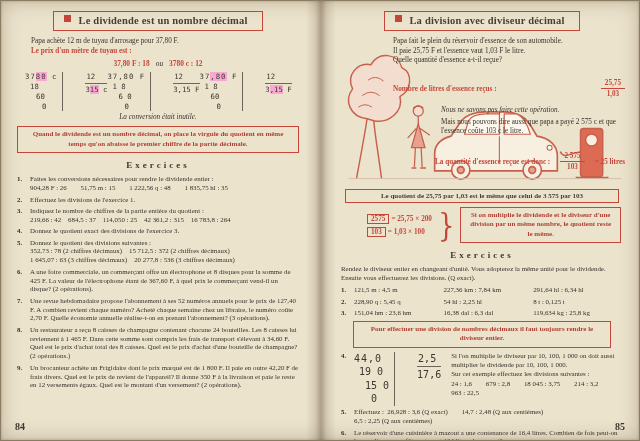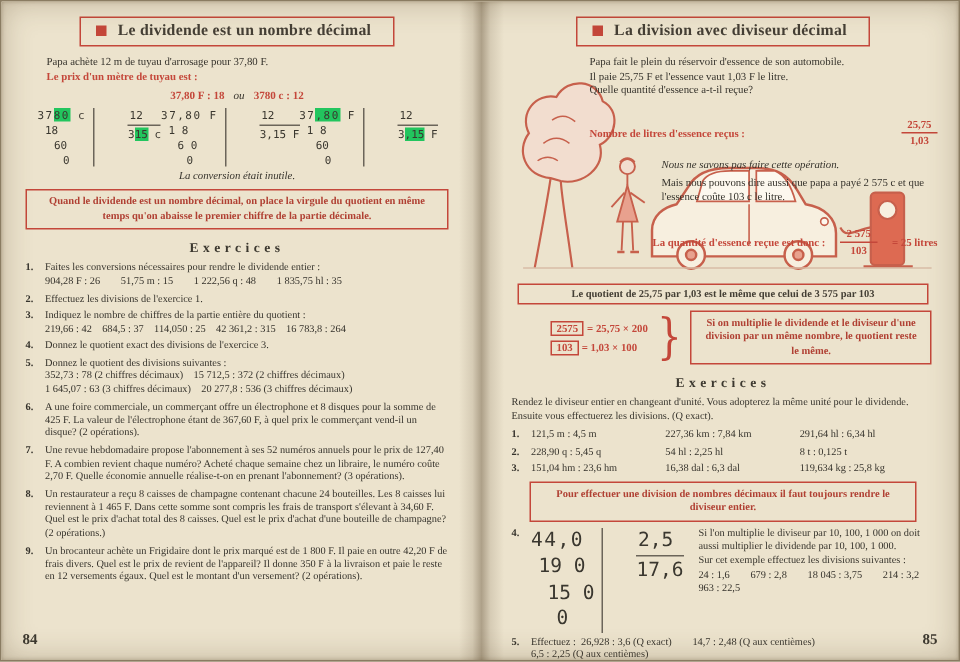--- a/index.html
+++ b/index.html
@@ -7,42 +7,42 @@
   body { font-family:"Liberation Serif","DejaVu Serif",serif; color:#36332c; background:#6e6250; }
   .book { width:640px; height:441px; display:flex; position:relative; background:#ece3cd; overflow:hidden; border:1px solid #8a7c62; }
   .book::after { content:""; position:absolute; inset:0; box-shadow:inset 0 0 20px rgba(85,65,35,.30), inset 0 0 3px rgba(85,65,35,.35); pointer-events:none; z-index:7; }
   .spine { position:absolute; left:305px; top:0; bottom:0; width:30px; pointer-events:none; z-index:6;
     background:linear-gradient(90deg, rgba(80,60,34,0) 0%, rgba(80,60,34,.14) 30%, rgba(80,60,34,.40) 50%, rgba(80,60,34,.14) 70%, rgba(80,60,34,0) 100%); }
   .page { width:320px; padding:10px 16px 8px; position:relative; overflow:hidden; }
   .page-left { padding-right:21px; }
   .page-right { padding-left:21px; }
 
   .title-wrap { display:flex; justify-content:center; margin-bottom:6px; }
-  .title-box { display:inline-flex; align-items:center; gap:7px; border:1.4px solid #c4473a; padding:3px 14px 4px 10px; }
+  .title-box { display:inline-flex; gap:7px; border:1.4px solid #c4473a; padding:3px 14px 4px 10px; }
   .title-bullet { width:7px; height:7px; background:#c4473a; flex:none; }
   .title-text { font-weight:bold; font-size:10.5px; letter-spacing:.2px; color:#453f35; }
 
   .red { color:#c4473a; }
   .body-text { font-size:7.2px; line-height:1.32; }
   .expr-line { text-align:center; font-size:7.4px; margin:3px 0 4px; font-weight:bold; color:#c4473a; }
   .expr-line .dark { color:#36332c; font-weight:normal; font-style:italic; padding:0 6px; }
 
   .divisions-row { display:flex; justify-content:space-between; padding:0 8px; margin:2px 0; }
   .potence { display:inline-flex; font-family:"DejaVu Sans Mono",monospace; font-size:7.3px; line-height:1.35; color:#3a372f; }
-  .potence.small { font-size:13px; }
+  .potence.small { font-size:10px; }
   .pot-left { text-align:left; padding-right:5px; }
   .pot-dividend { letter-spacing:1px; white-space:pre; }
   .pot-row { white-space:pre; }
   .pot-row.r1 { padding-left:5px; }
   .pot-row.r2 { padding-left:11px; }
   .pot-row.r3 { padding-left:17px; }
   .pot-right { border-left:1px solid #6b655a; padding-left:22px; }
   .pot-divisor { border-bottom:1px solid #6b655a; padding:0 5px 1px 1px; white-space:pre; }
   .pot-quotient { padding-top:1px; white-space:pre; }
-  .hl { background:#22c55e; }
+  .hl { background:#f9a8d4; }
 
   .caption { font-style:italic; text-align:center; font-size:7.2px; margin:2px 0 5px; }
   .rule-box { border:1.2px solid #c4473a; color:#b04033; font-size:7px; line-height:1.35; padding:3px 8px; text-align:center; font-weight:bold; }
   .ex-header { text-align:center; font-weight:bold; font-size:9px; letter-spacing:3px; margin:7px 0 5px; color:#3c382f; }
 
   .ex { position:relative; padding-left:13px; font-size:6.9px; line-height:1.28; margin-bottom:2.6px; }
   .ex-num { position:absolute; left:0; top:0; font-weight:bold; }
   .ex-text { white-space:pre-line; }
 
   .page-num { position:absolute; bottom:8px; font-size:10px; font-weight:bold; color:#3c382f; }

